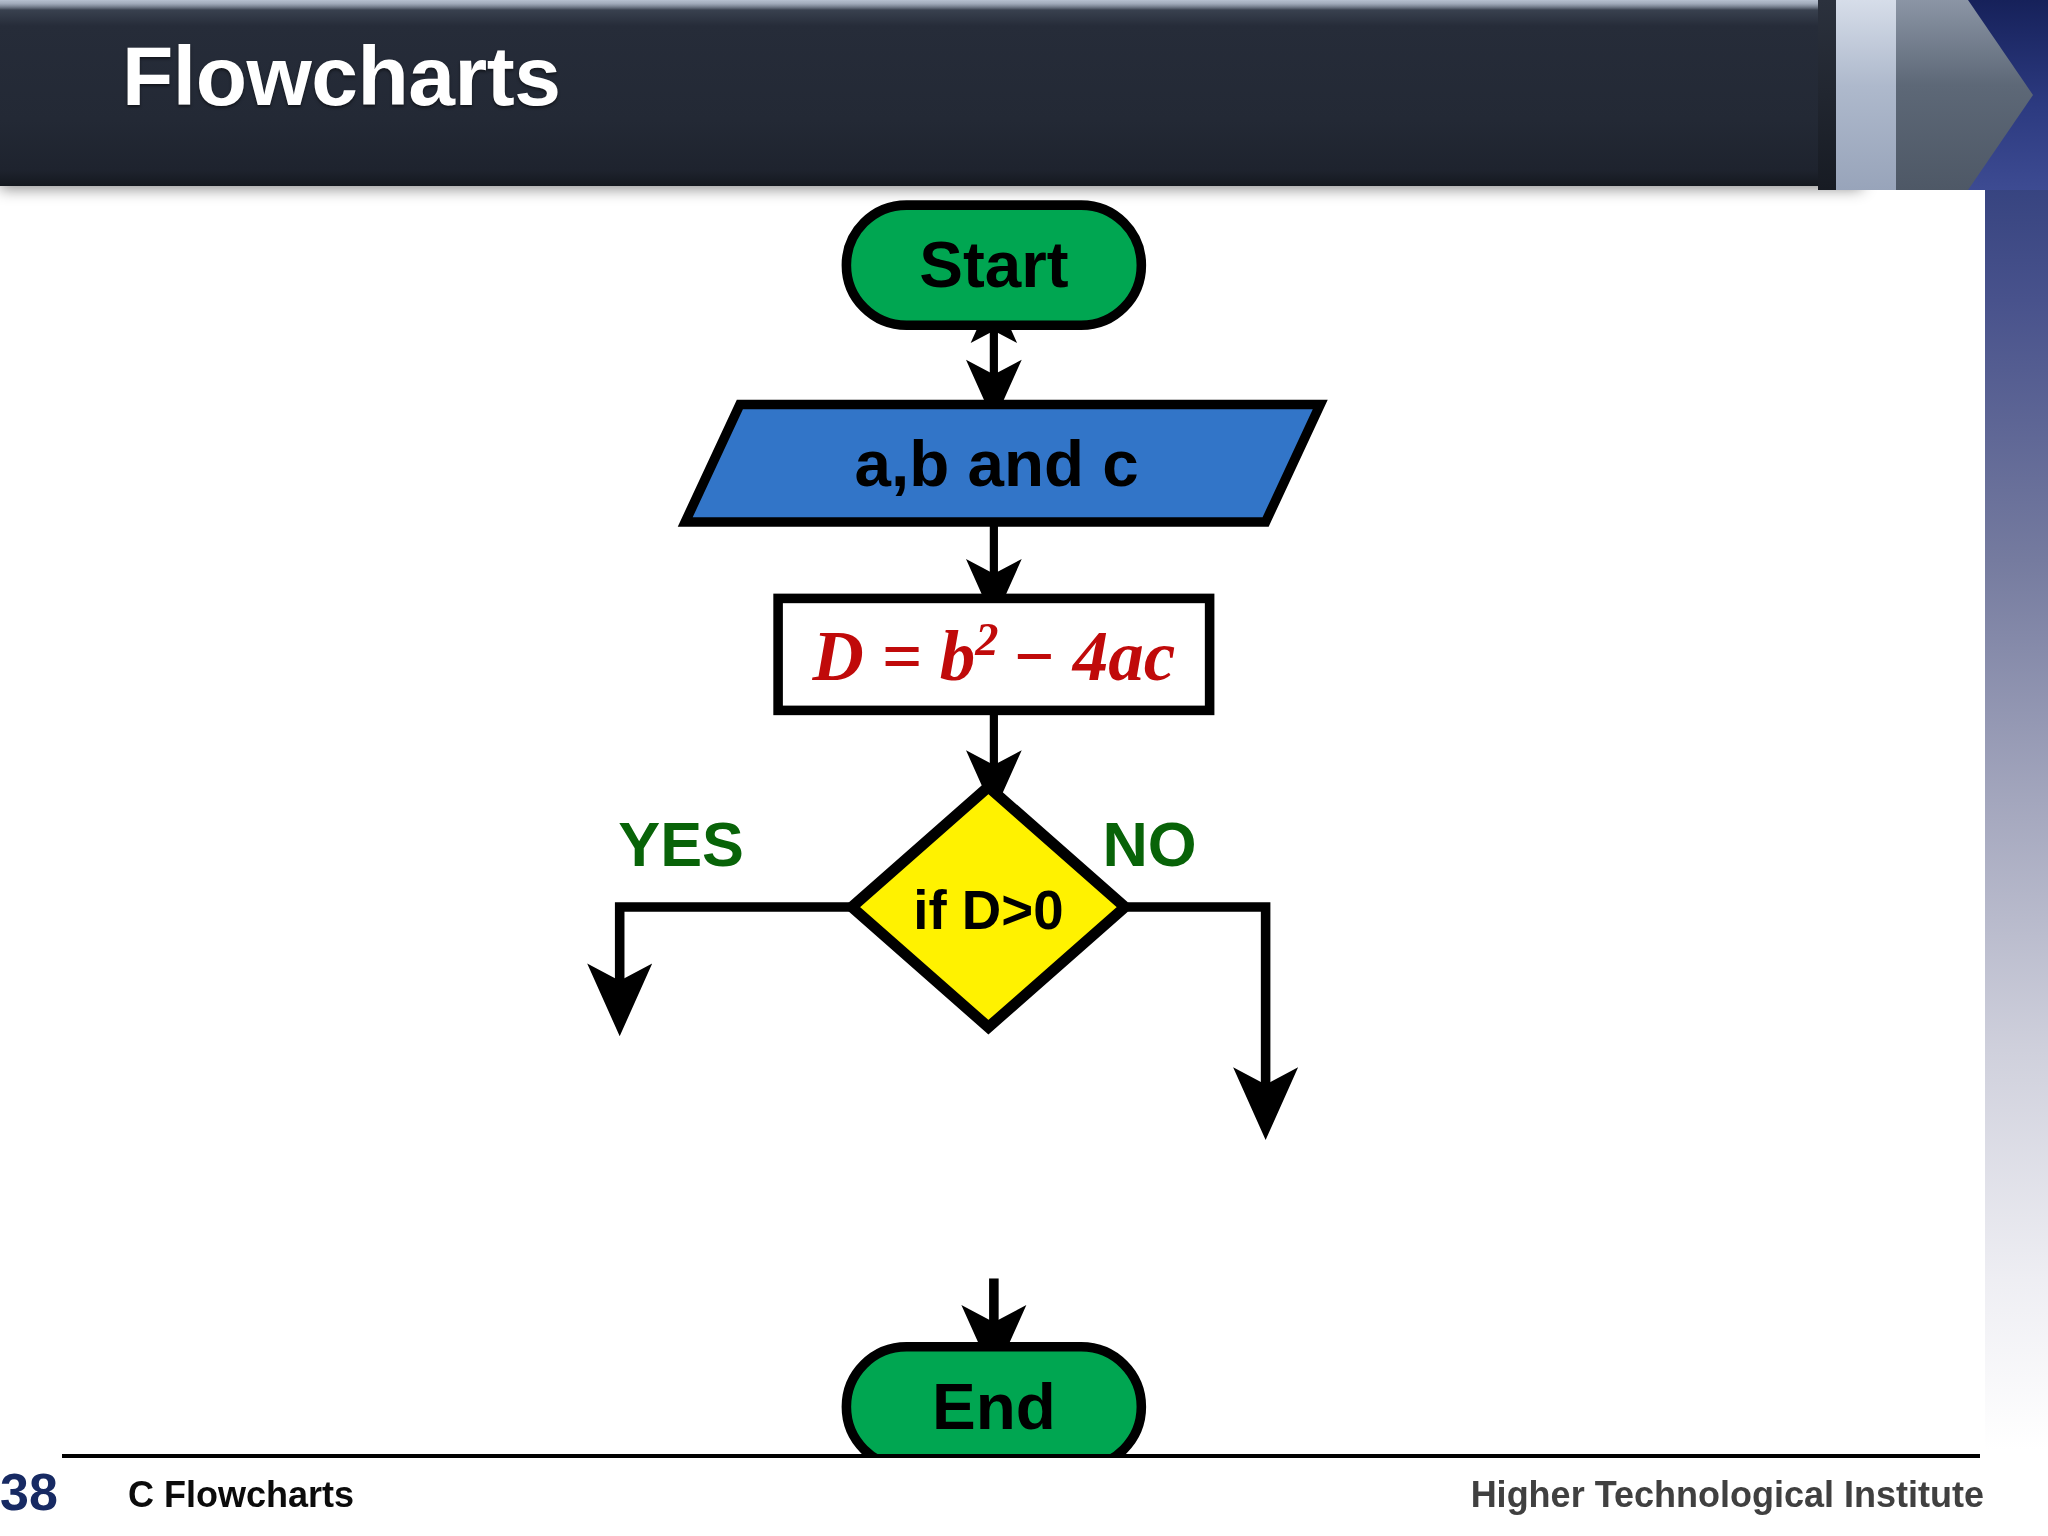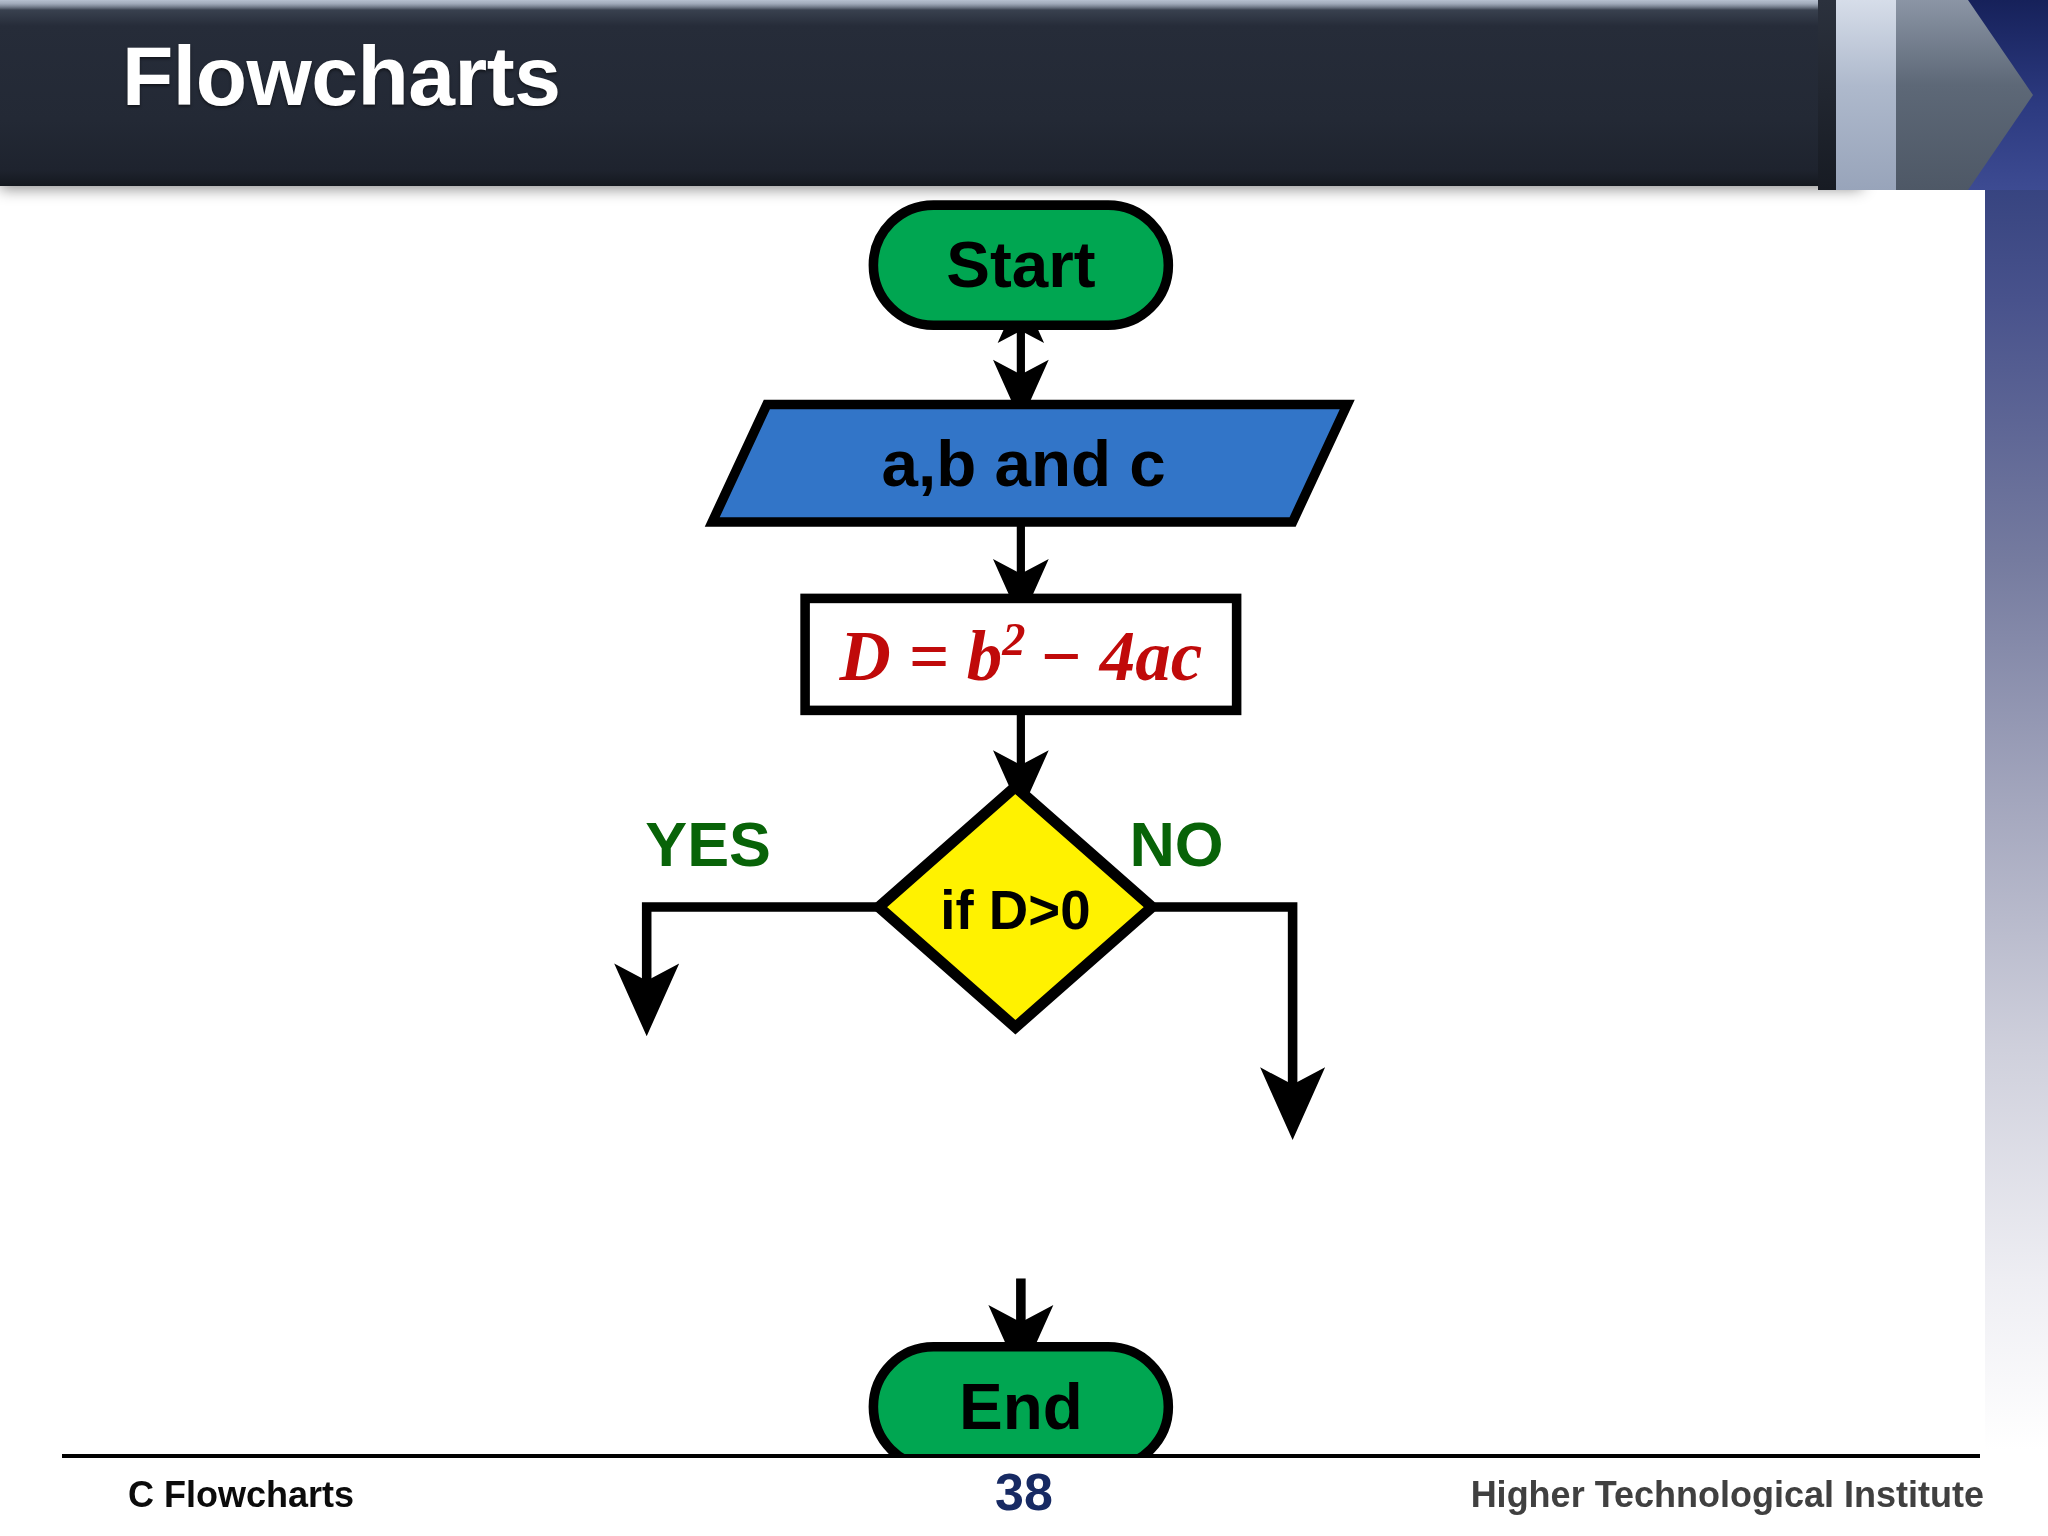--- a/index.html
+++ b/index.html
@@ -72,21 +72,20 @@
     z-index: 4;
   }
 
   
   #flow-canvas {
     position: absolute;
     left: 0;
     top: 186px;
     width: 1770px;
     height: 1270px;
-    margin-left: 27px;
   }
   #flow-svg { display: block; }
 
   .node-label {
     font-family: "Liberation Sans", sans-serif;
     font-weight: bold;
     fill: #000000;
   }
   .branch-label {
     font-family: "Liberation Sans", sans-serif;
@@ -126,21 +125,20 @@
     font-size: 36px;
     font-weight: bold;
     color: #0b0b0b;
     white-space: nowrap;
   }
   #footer-page {
     position: absolute;
     left: 0;
     right: 0;
     top: 0px;
-    text-align: center;
     font-size: 52px;
     font-weight: bold;
     color: #172A63;
   }
   #footer-right {
     position: absolute;
     right: 64px;
     top: 12px;
     font-size: 36px;
     font-weight: bold;

